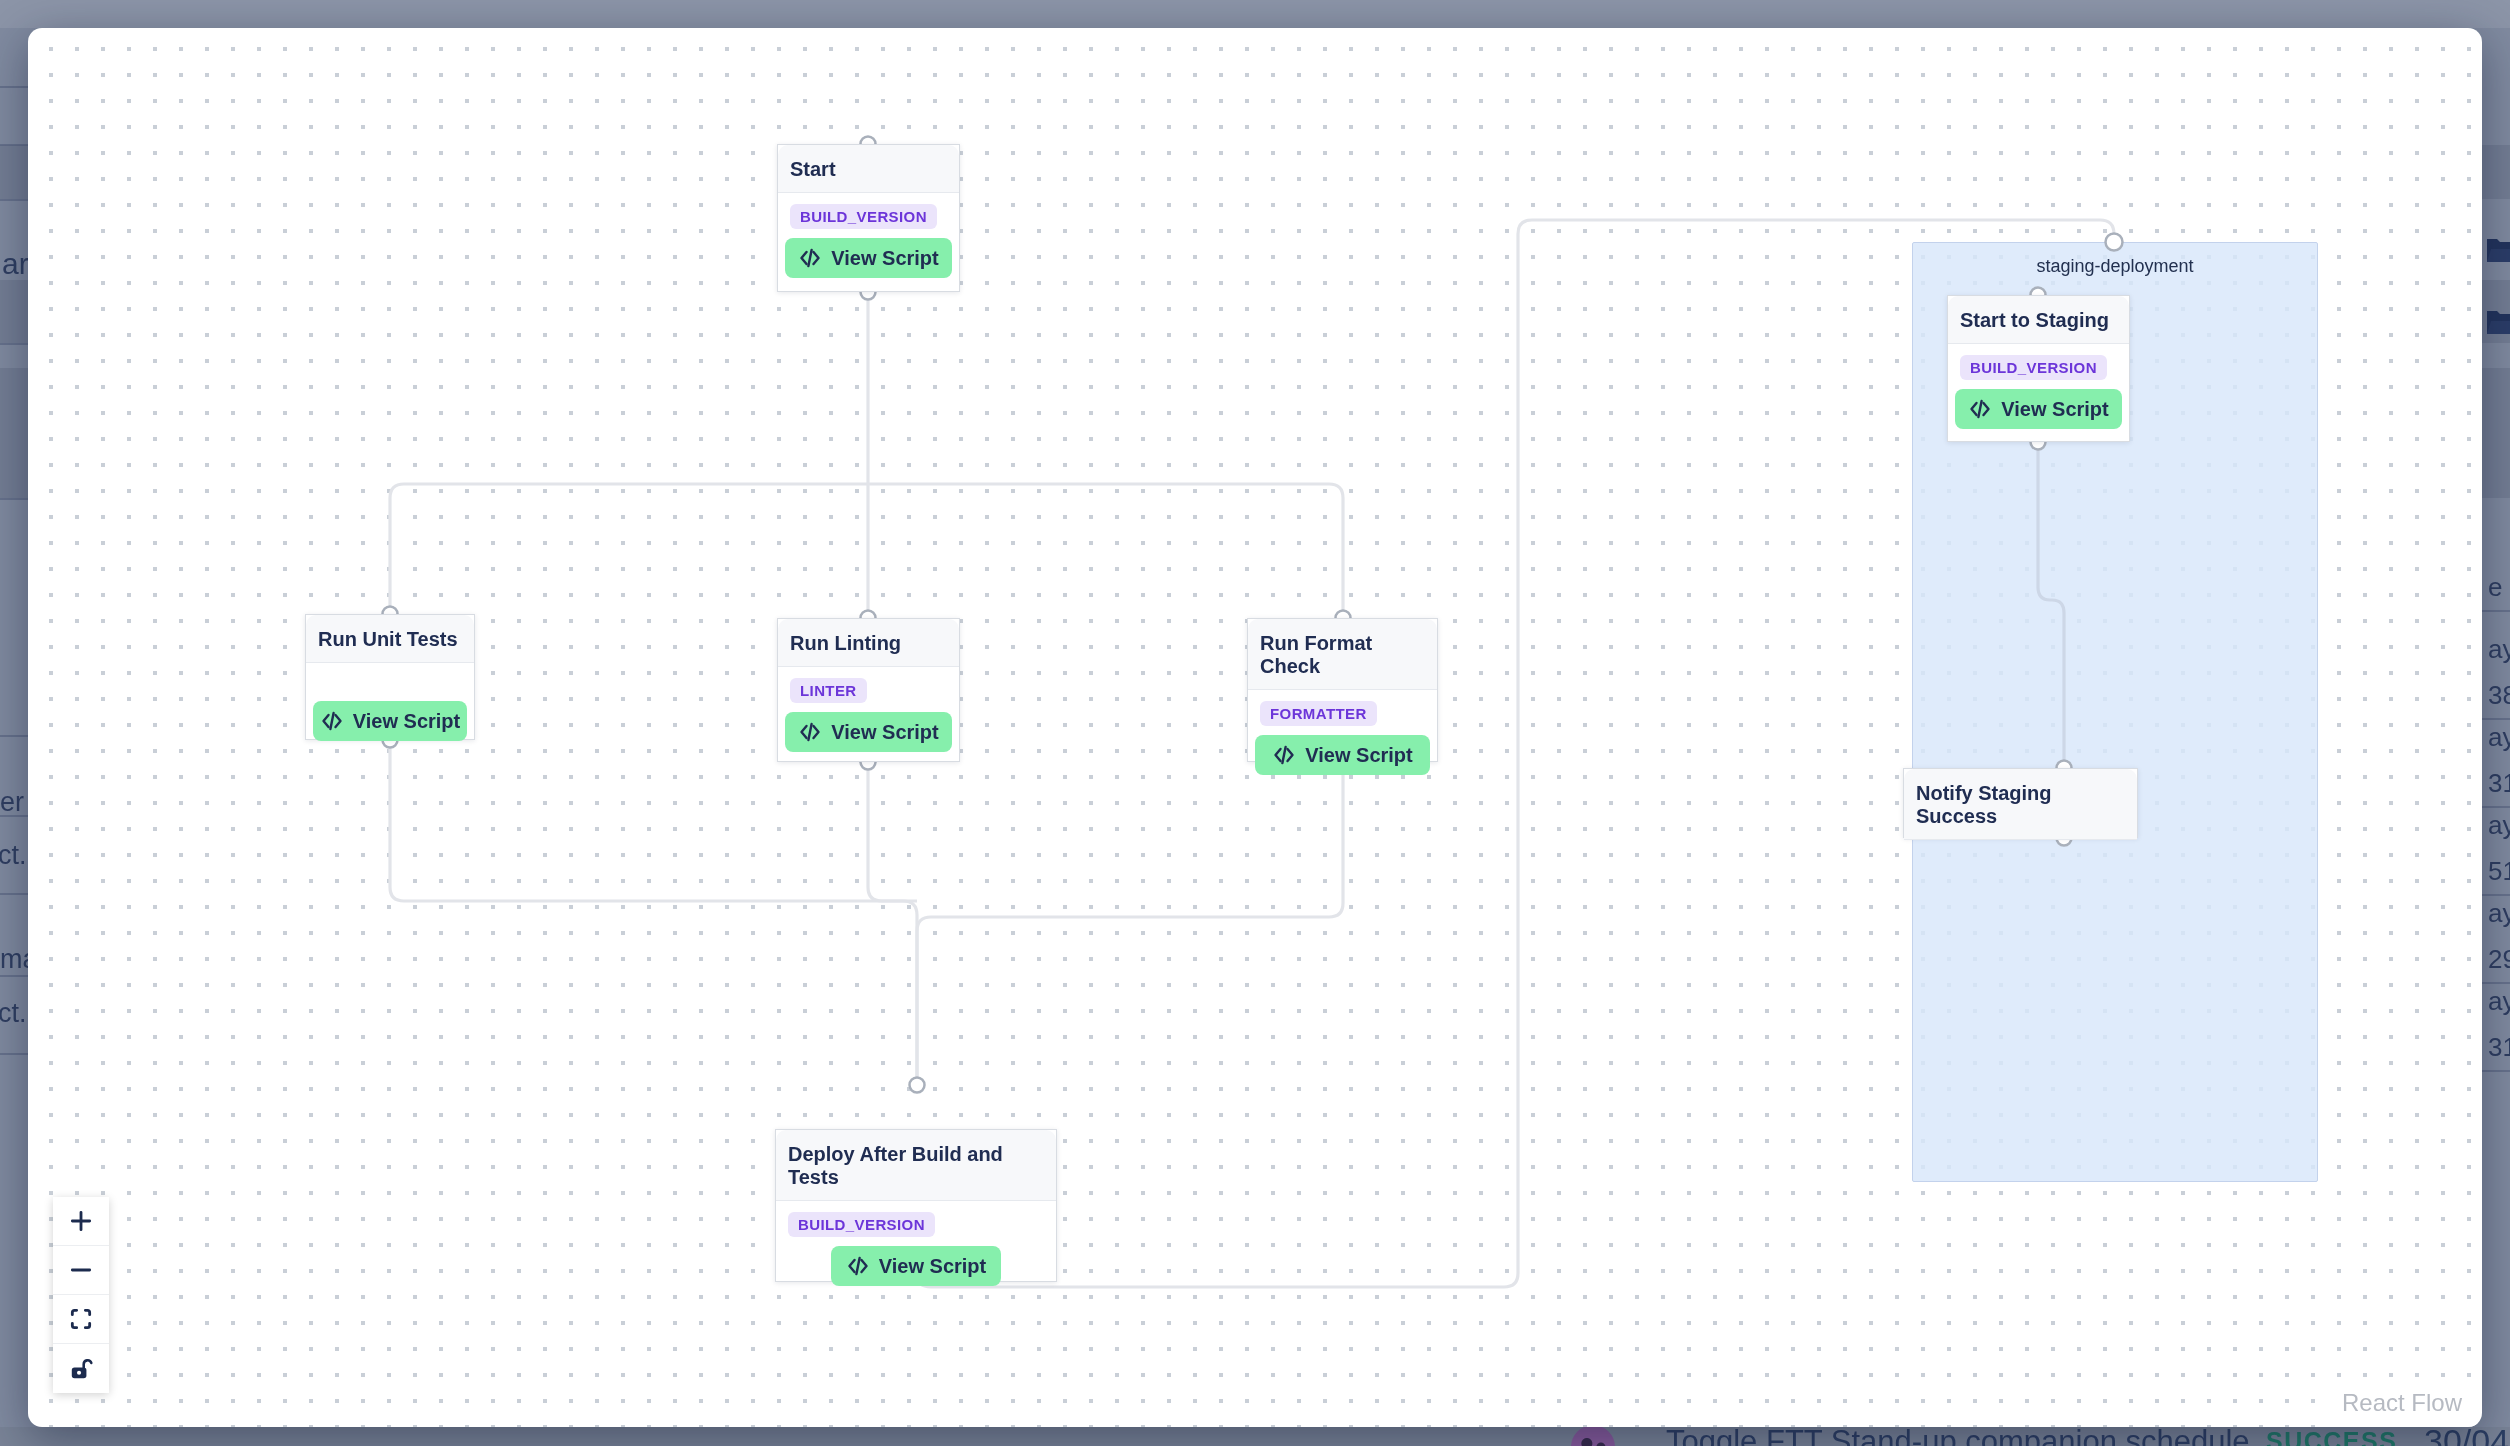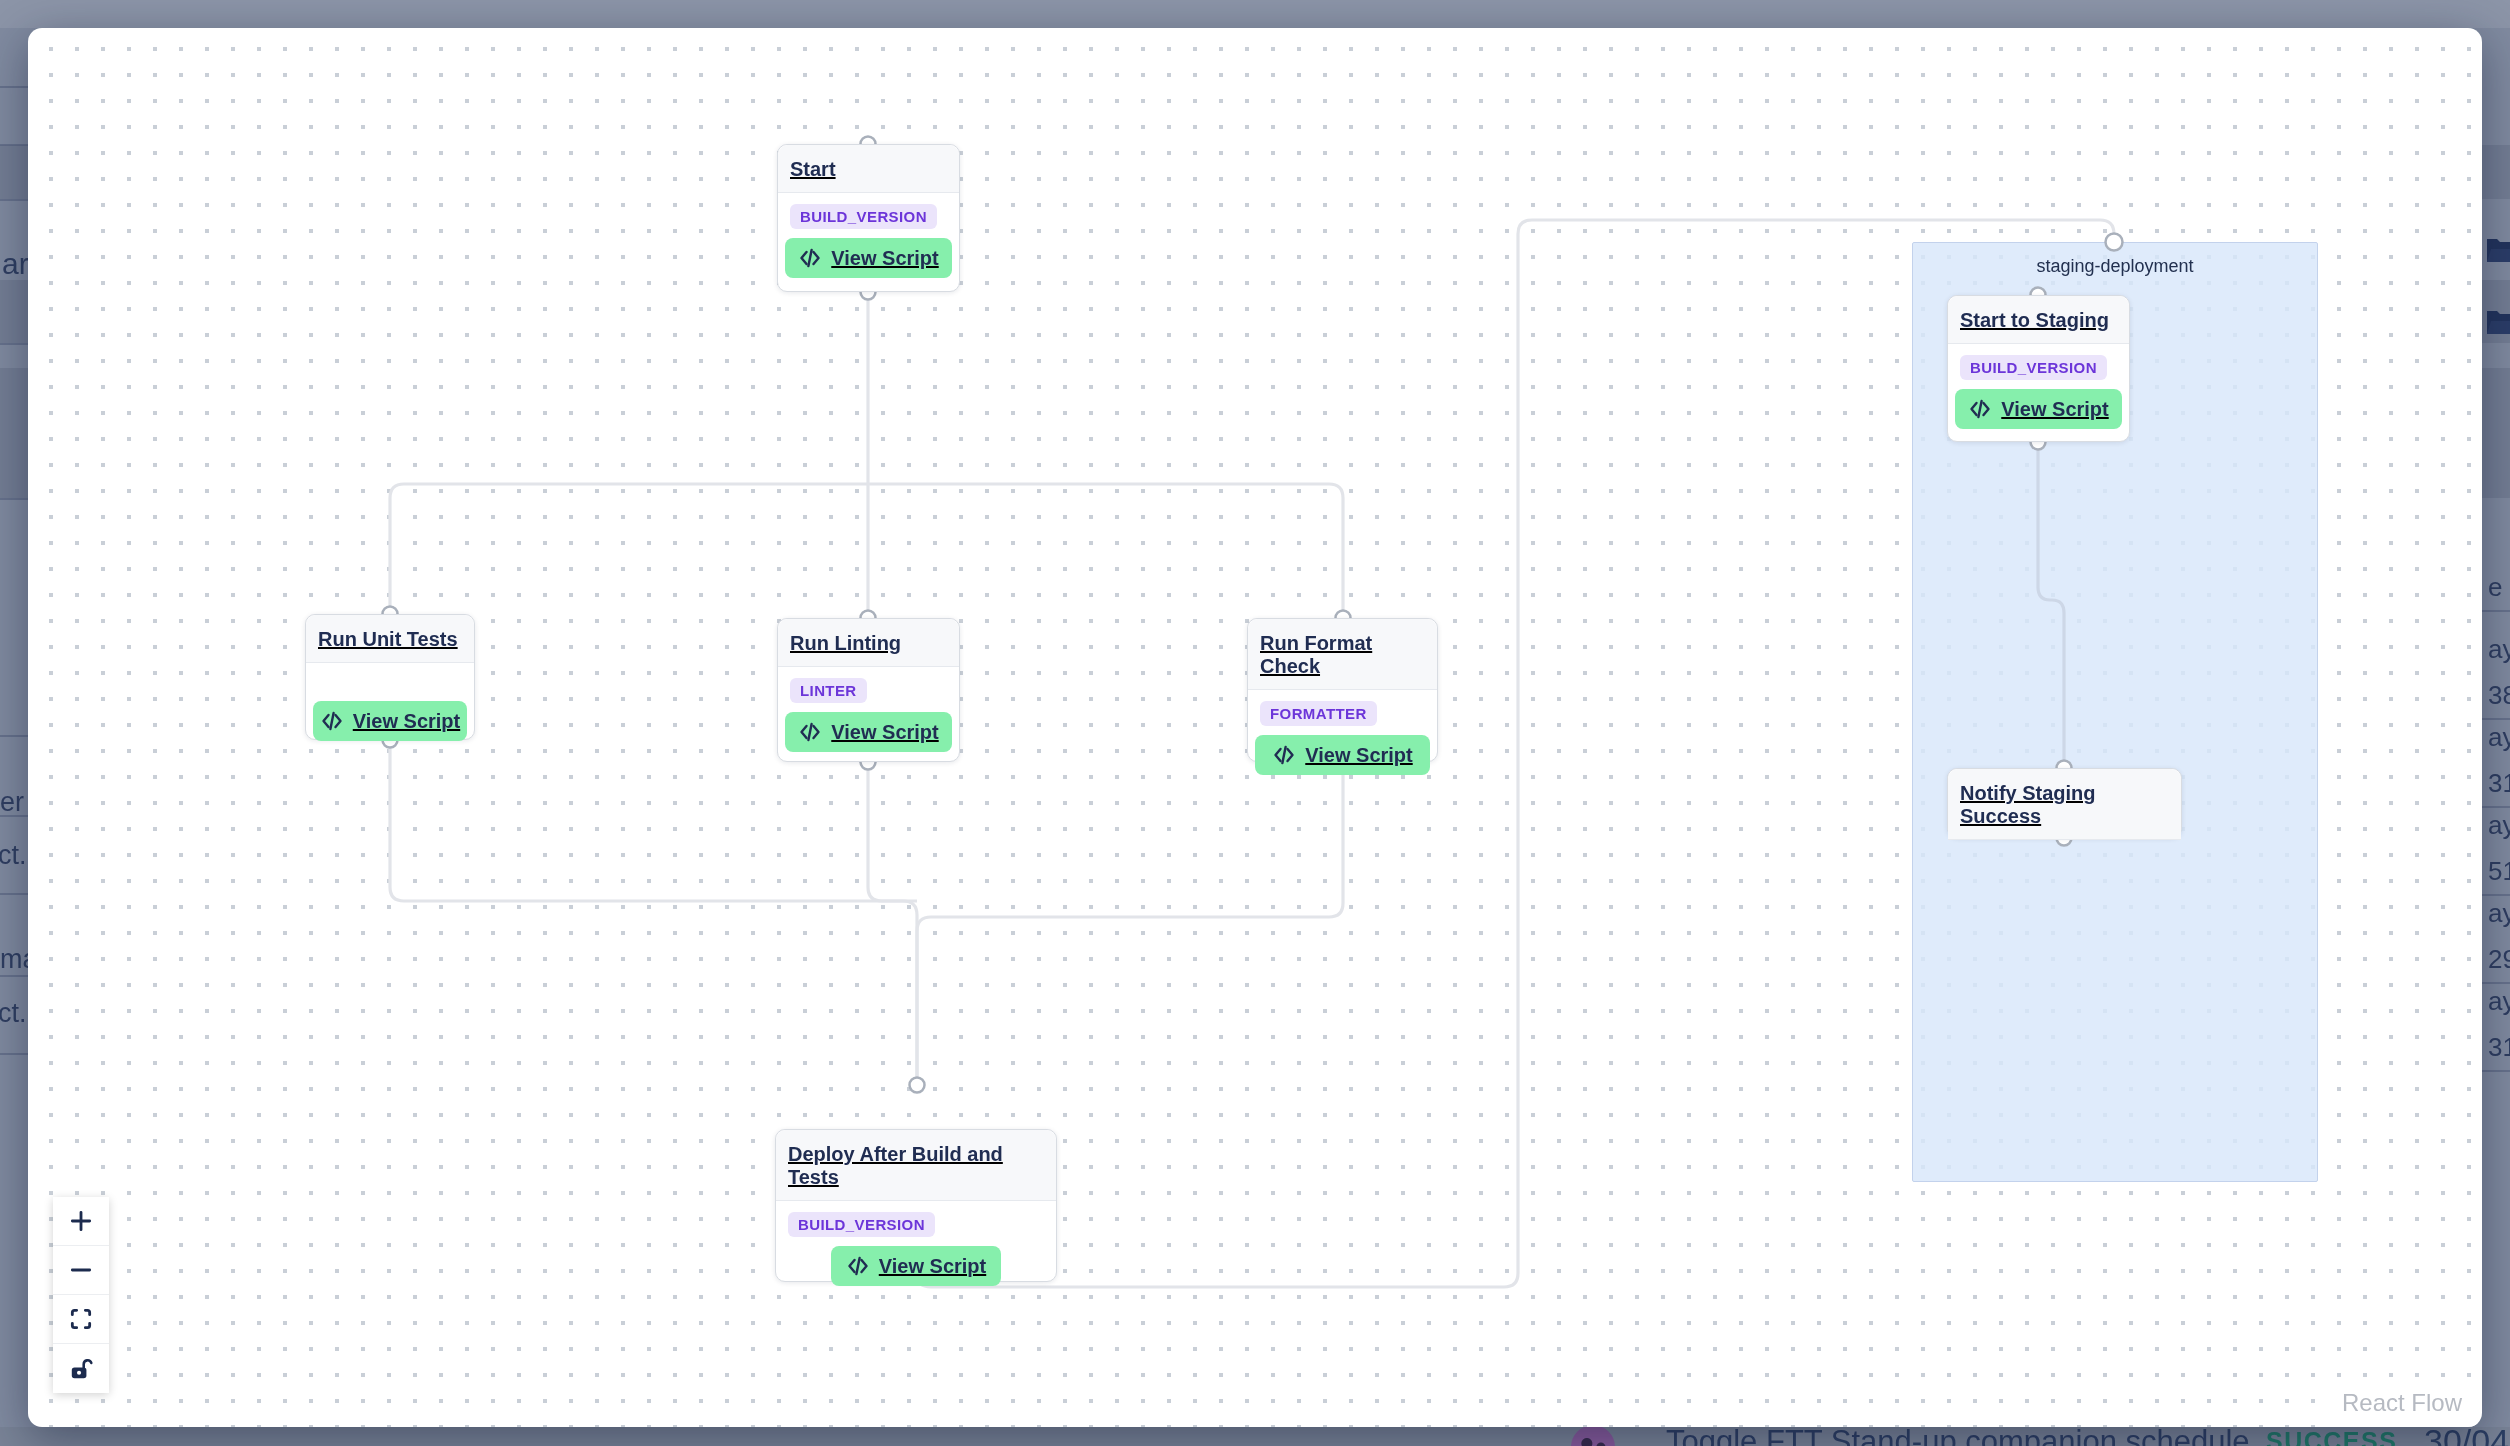--- a/index.html
+++ b/index.html
@@ -38,22 +38,22 @@
     border-radius:14px;box-shadow:0 12px 48px rgba(15,25,50,.45);
     overflow:hidden;z-index:10;
   }
   .edges{position:absolute;left:0;top:0;width:2454px;height:1399px;pointer-events:none;}
   .group-node{
     position:absolute;left:1884px;top:214px;width:404px;height:938px;
     background:rgba(216,230,250,.82);border:1px solid #c3d2ec;border-radius:2px;
   }
   .group-label{margin-top:13px;text-align:center;font-size:18px;font-weight:500;color:#22304f;}
   .node{
-    position:absolute;background:#ffffff;border:1px solid #d8dce2;border-radius:10px;
-    box-shadow:0 1px 5px rgba(20,30,60,.10);box-sizing:border-box;text-decoration:underline;
+    position:absolute;background:#ffffff;border:1px solid #d8dce2;border-radius:0;
+    box-shadow:0 1px 5px rgba(20,30,60,.10);box-sizing:border-box;
   }
   .node-header{
     padding:13px 12px 11px;font-size:20px;font-weight:700;color:#202d52;
     background:#f7f8fa;border-bottom:1px solid #e6e9ee;border-radius:10px 10px 0 0;
   }
   .node-body{padding:11px 6px 7px;}
   .badge{
     display:inline-block;margin-left:6px;padding:4px 10px;
     font-size:15px;font-weight:700;letter-spacing:.4px;
     color:#6c35d9;background:#ebe4fb;border-radius:6px;
@@ -265,21 +265,21 @@
         <svg width="24" height="24" viewBox="0 0 24 24" fill="none" stroke="#202d52" stroke-width="2.4" stroke-linecap="round" stroke-linejoin="round">
           <path d="M8.5 6 3.5 12l5 6"></path>
             <path d="M15.5 6l5 6-5 6"></path>
             <path d="M13.6 4 10.4 20"></path>
         </svg>
         <span>View Script</span>
       </button>
     </div>
   </div>
 
-  <div class="node" style="left:1919px;top:740px;width:235px;height:70px;">
+  <div class="node" style="left:1875px;top:740px;width:235px;height:70px;">
     <div class="node-header">Notify Staging Success</div>
     <div class="empty-body"></div>
   </div>
 
   <div class="controls">
     <button class="ctrl-btn">
       <svg width="26" height="26" viewBox="0 0 24 24" fill="none" stroke="#1c2b4e" stroke-width="2.6" stroke-linecap="round">
         <path d="M12 4v16M4 12h16"></path>
       </svg>
     </button>

